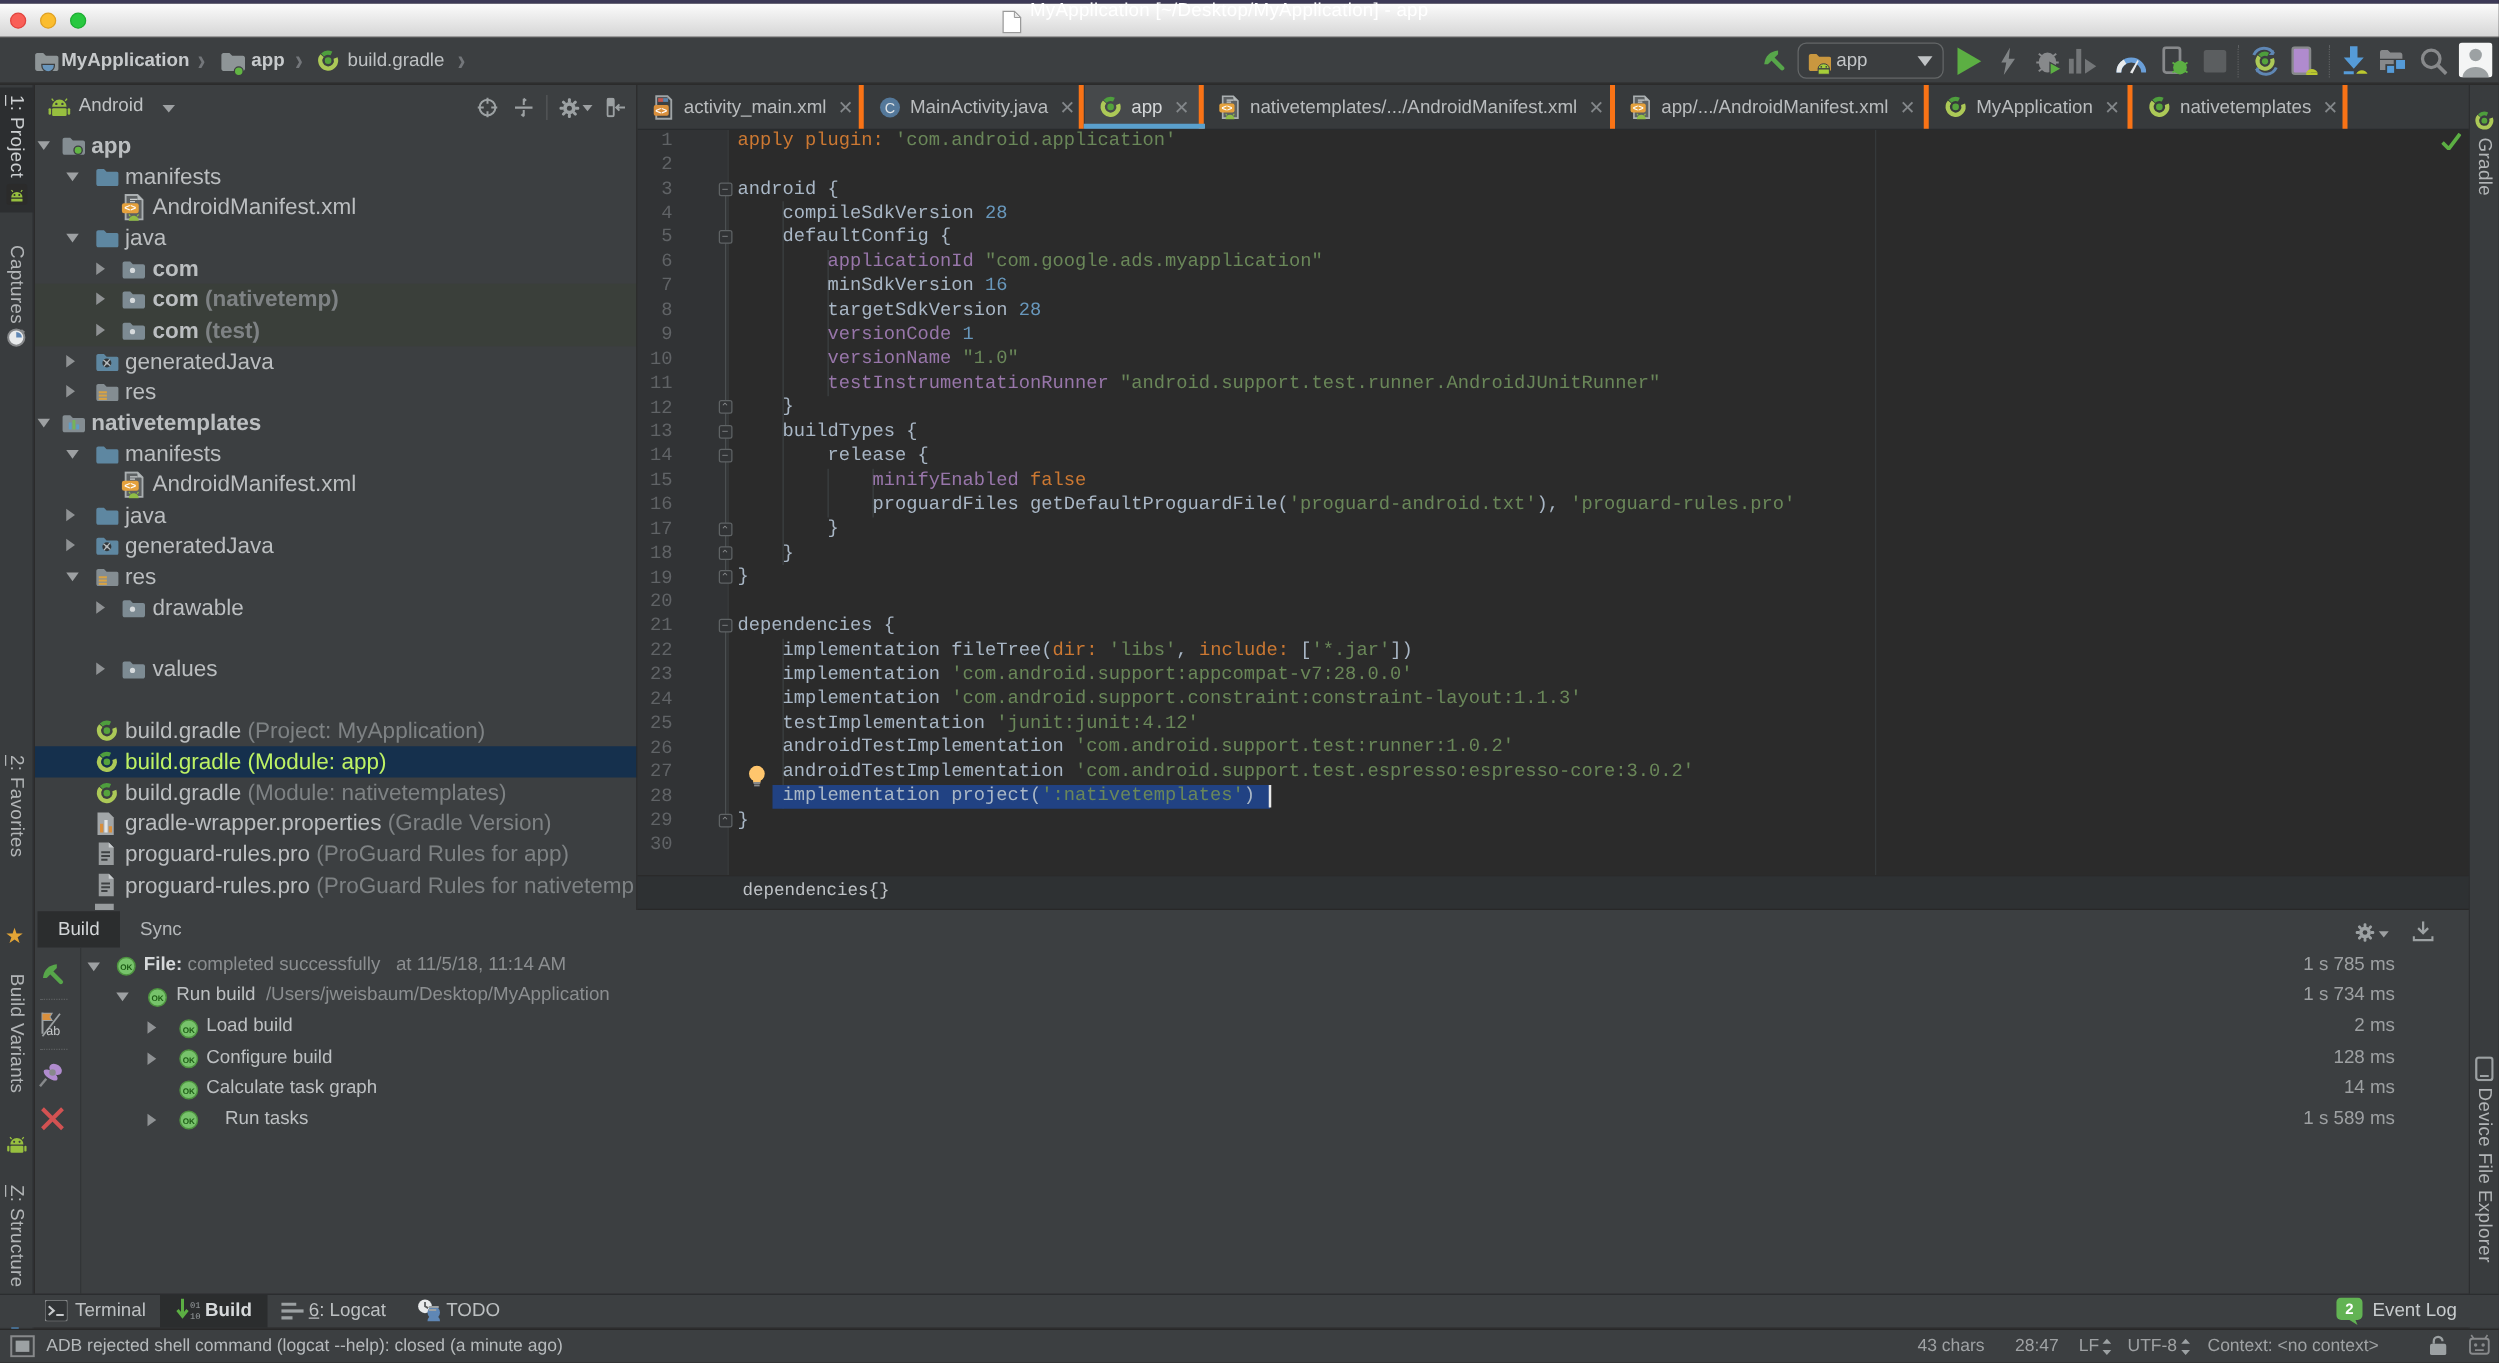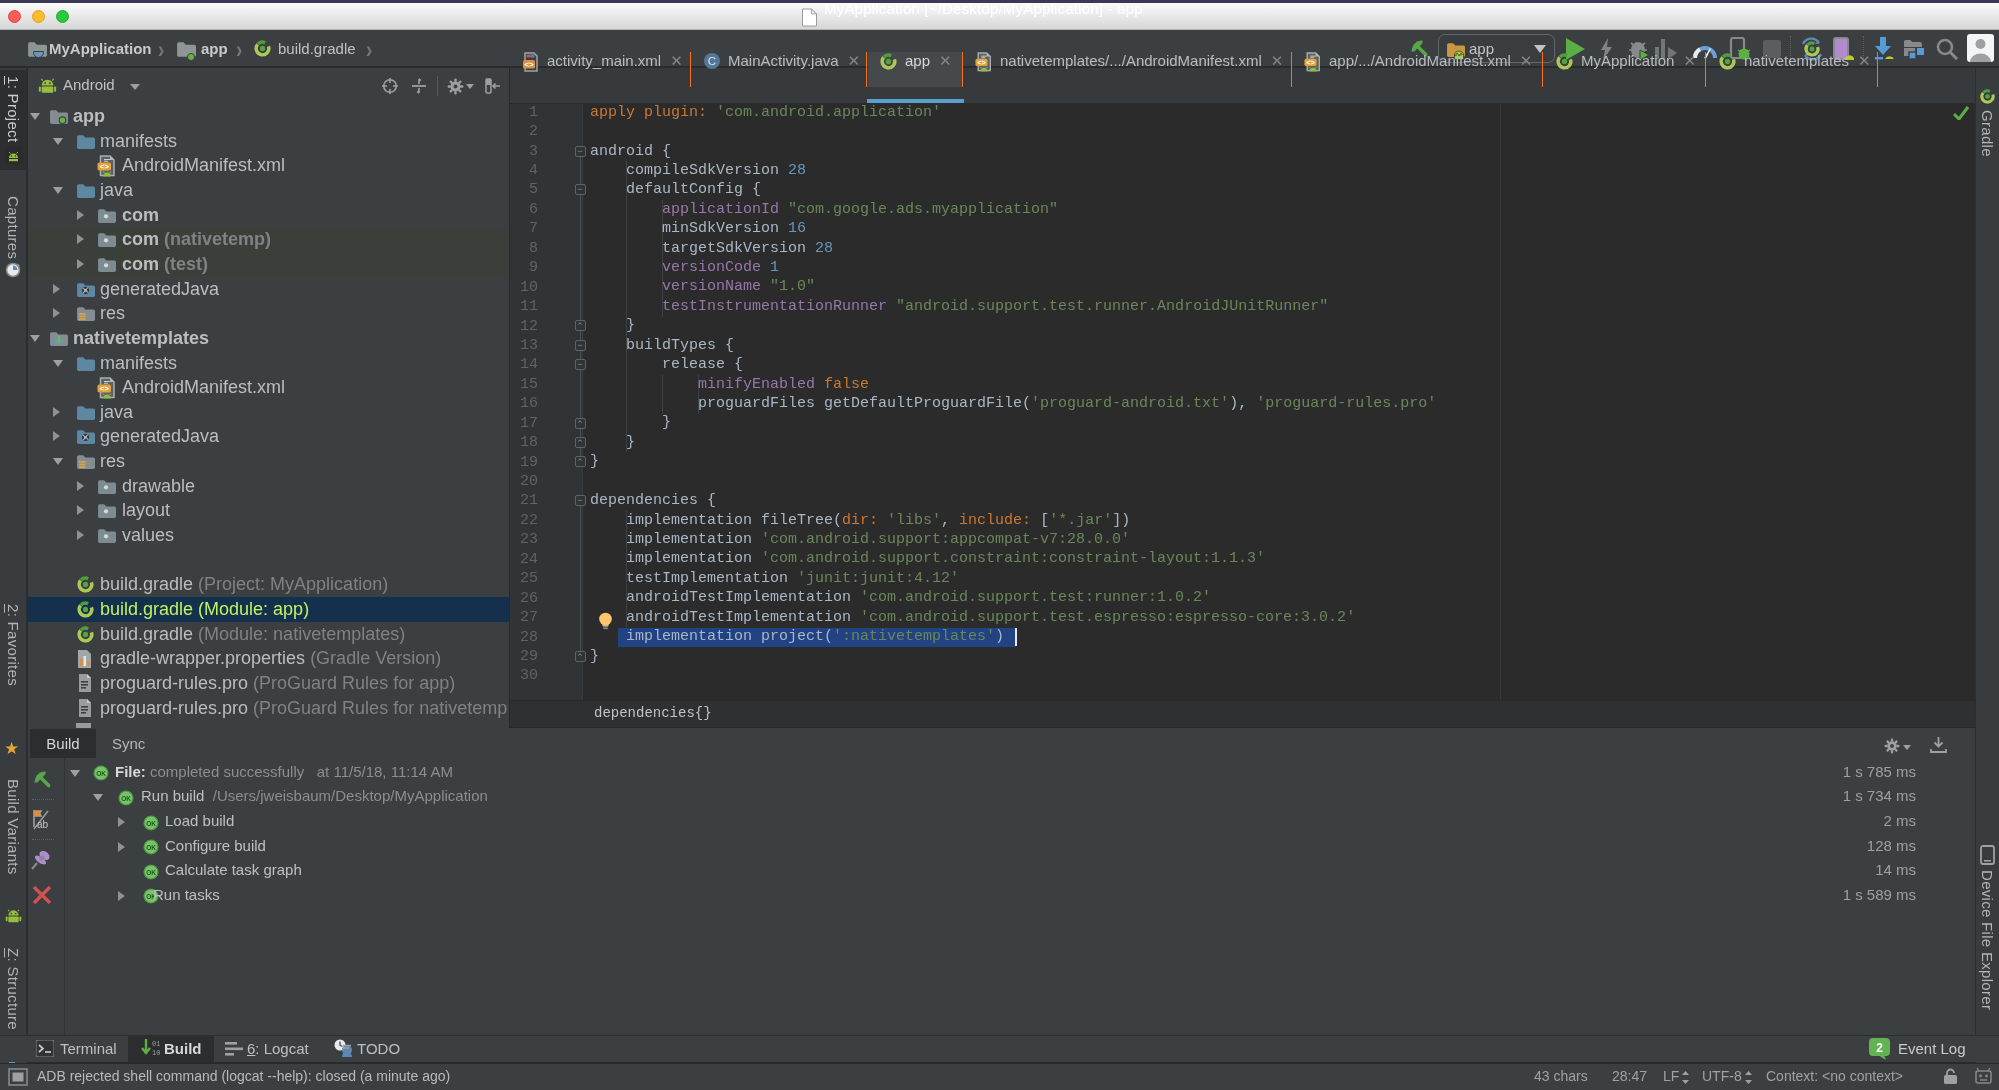--- a/index.html
+++ b/index.html
@@ -26,21 +26,21 @@
 #ppanel{left:28px;top:68px;width:482px;height:660px;background:#3c3f41;overflow:hidden}
 .trow{left:0;width:482px;height:25px;font-size:18px;color:#bbbec0;white-space:nowrap}
 .trow .sec{color:#7e8284}
 .trow.bold .nm{font-weight:bold}
 .selblue{background:#15304d}
 .selgrn{background:#3a3f3a}
 .arrow-d{width:0;height:0;border-left:5.5px solid transparent;border-right:5.5px solid transparent;border-top:7px solid #9da0a2}
 .arrow-r{width:0;height:0;border-top:5.5px solid transparent;border-bottom:5.5px solid transparent;border-left:7px solid #8f9294}
 
 #tabbar{left:510px;top:68px;width:1465px;height:36px;background:#373a3c;border-bottom:1px solid #282b2d}
-.tab{top:52px;height:35px;border-right:1px solid #f97316;display:flex;align-items:flex-start;font-size:15px;color:#b9bcbe;white-space:nowrap}
+.tab{top:68px;height:35px;border-right:4px solid #f97316;display:flex;align-items:center;font-size:15px;color:#b9bcbe;white-space:nowrap}
 .tab .x{color:#83878a;font-size:15px;margin-left:9px}
 #gutter{left:510px;top:104px;width:73px;height:596px;background:#313335;border-right:1px solid #393b3d}
 #lnums{left:504px;top:102.7px;width:34px;text-align:right;font-family:"Liberation Mono",monospace;
  font-size:15px;line-height:19.43px;color:#606366}
 #codearea{left:584px;top:104px;width:1391px;height:596px;background:#2b2b2b}
 #code{left:590px;top:102.7px;font-family:"Liberation Mono",monospace;font-size:15px;
  line-height:19.43px;color:#a9b7c6;white-space:pre}
 #code .k{color:#cc7832}
 #code .s{color:#6a8759}
 #code .n{color:#6897bb}
@@ -442,28 +442,20 @@
       </svg>
       <div class="ab nm" style="left:72px;top:2px">res</div>
     </div>
     <div class="ab trow" style="top:405.8px">
       <div class="ab arrow-r" style="left:49px;top:7px"></div>
       <svg class="ab" style="left:69px;top:3.0px" width="19" height="19">
         <use href="#fold" fill="#7d8b93"></use>
         <circle cx="9" cy="10.3" r="2.1" fill="#d6dadc"></circle>
       </svg>
       <div class="ab nm" style="left:94px;top:2px">drawable</div>
-    </div>
-    <div class="ab trow" style="top:430.4px">
-      <div class="ab arrow-r" style="left:49px;top:7px"></div>
-      <svg class="ab" style="left:69px;top:3.0px" width="19" height="19">
-        <use href="#fold" fill="#7d8b93"></use>
-        <circle cx="9" cy="10.3" r="2.1" fill="#d6dadc"></circle>
-      </svg>
-      <div class="ab nm" style="left:94px;top:2px">layout</div>
     </div>
     <div class="ab trow" style="top:455.0px">
       <div class="ab arrow-r" style="left:49px;top:7px"></div>
       <svg class="ab" style="left:69px;top:3.0px" width="19" height="19">
         <use href="#fold" fill="#7d8b93"></use>
         <circle cx="9" cy="10.3" r="2.1" fill="#d6dadc"></circle>
       </svg>
       <div class="ab nm" style="left:94px;top:2px">values</div>
     </div>
     <div class="ab trow" style="top:504.3px">
@@ -661,21 +653,21 @@
       <use href="#okb"></use>
     </svg>
     <div class="ab" style="left:165px;top:2px">Calculate task graph</div>
     <div class="ab dur" style="right:31px;top:2px">14 ms</div>
   </div>
 <div class="ab brow" style="top:883.9px">
     <div class="ab arrow-r" style="left:118px;top:7px"></div>
     <svg class="ab" style="left:143px;top:4.5px" width="16" height="16">
       <use href="#okb"></use>
     </svg>
-    <div class="ab" style="left:153px;top:2px">Run tasks</div>
+    <div class="ab" style="left:180px;top:2px">Run tasks</div>
     <div class="ab dur" style="right:31px;top:2px">1 s 589 ms</div>
   </div>
 <div class="ab" id="twbar"></div>
 <svg class="ab" style="left:36px;top:1040px" width="18" height="17">
     <rect x="0" y="0" width="18" height="17" rx="2" fill="#313436" stroke="#87898b"></rect>
     <path d="M3 5l4 3.5L3 12" fill="none" stroke="#c6c9cb" stroke-width="1.7"></path>
     <path d="M9 12h6" stroke="#c6c9cb" stroke-width="1.7"></path>
   </svg>
 <div class="ab twitem" style="left:60px">Terminal</div>
 <div class="ab" style="left:128px;top:1036px;width:86px;height:26px;background:#2b2d2e"></div>

